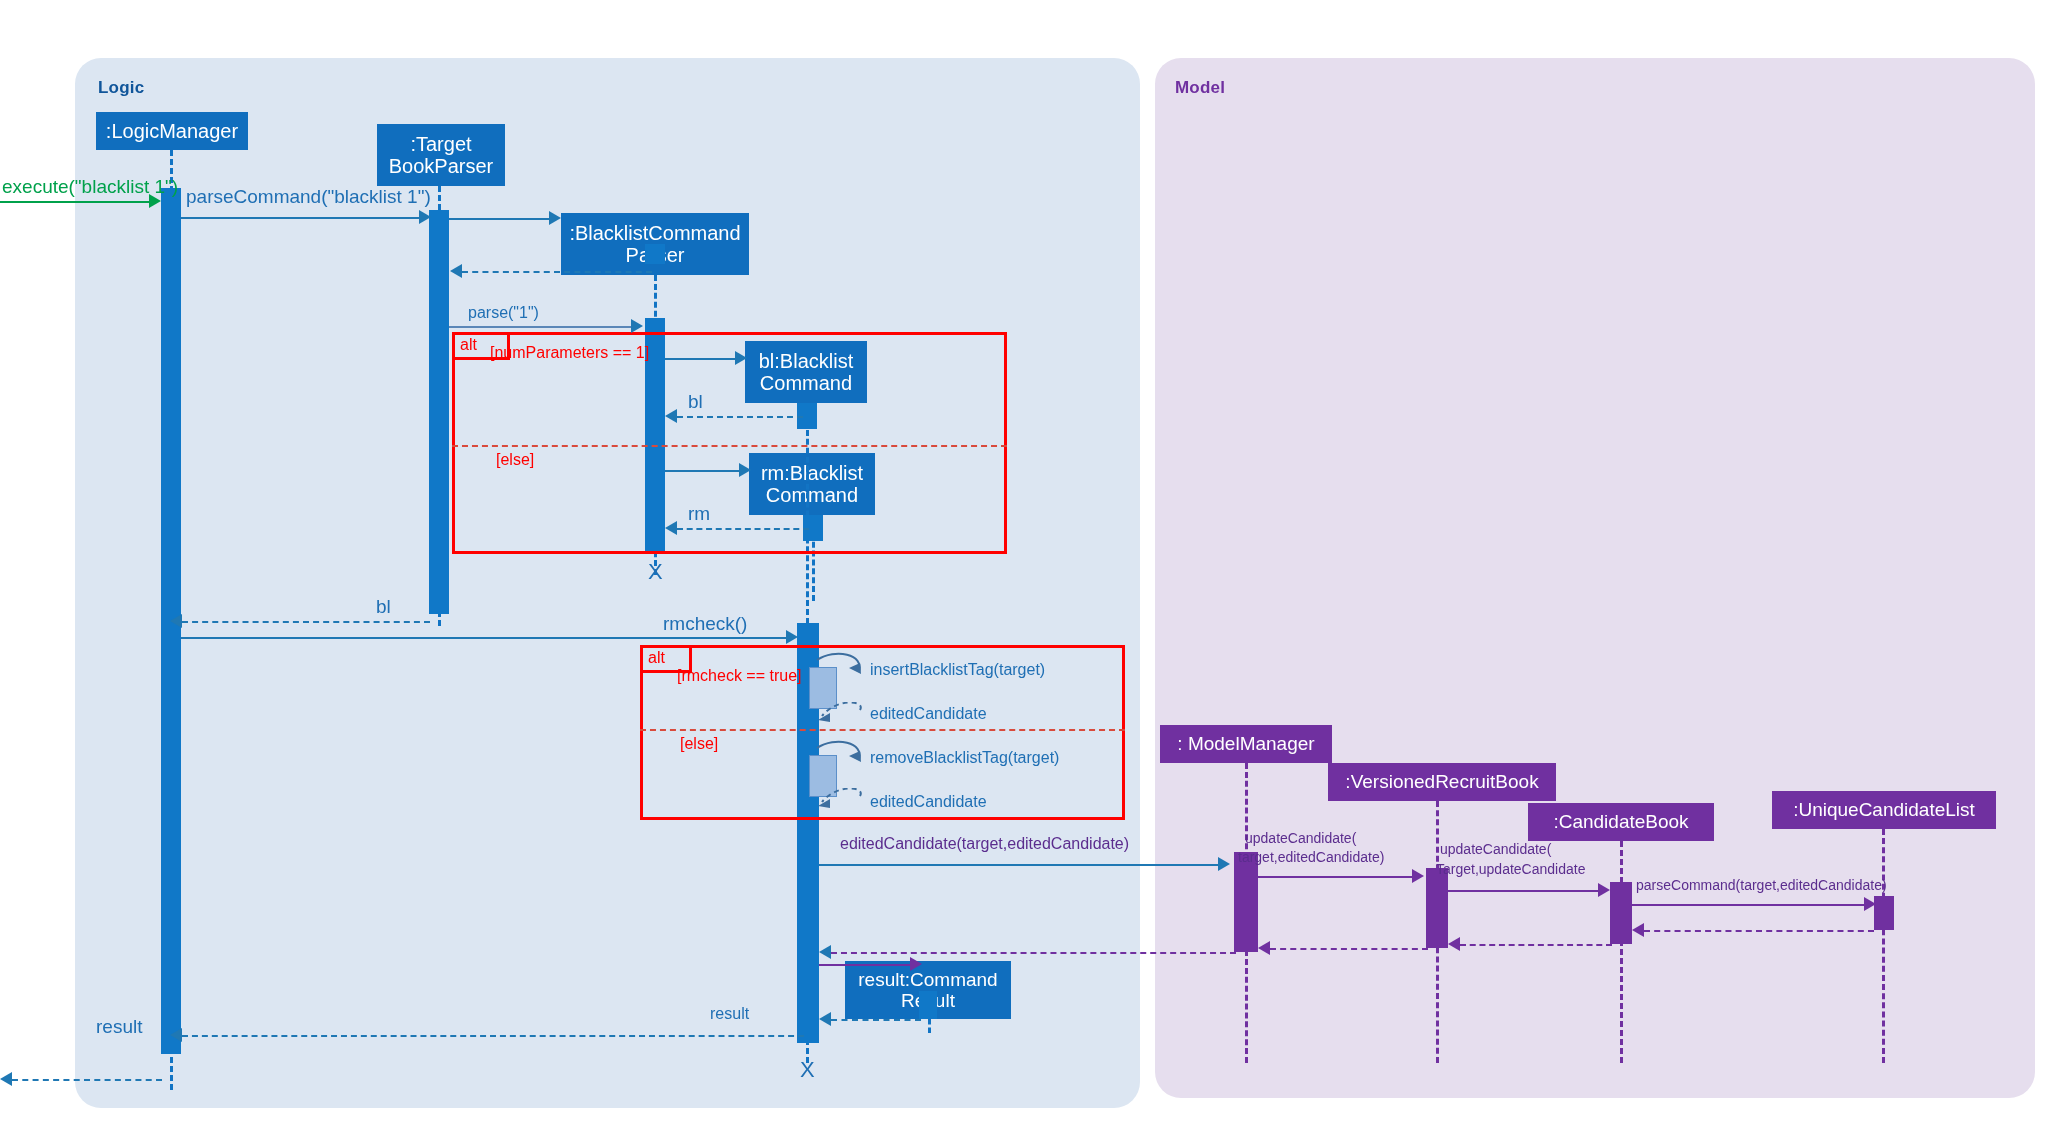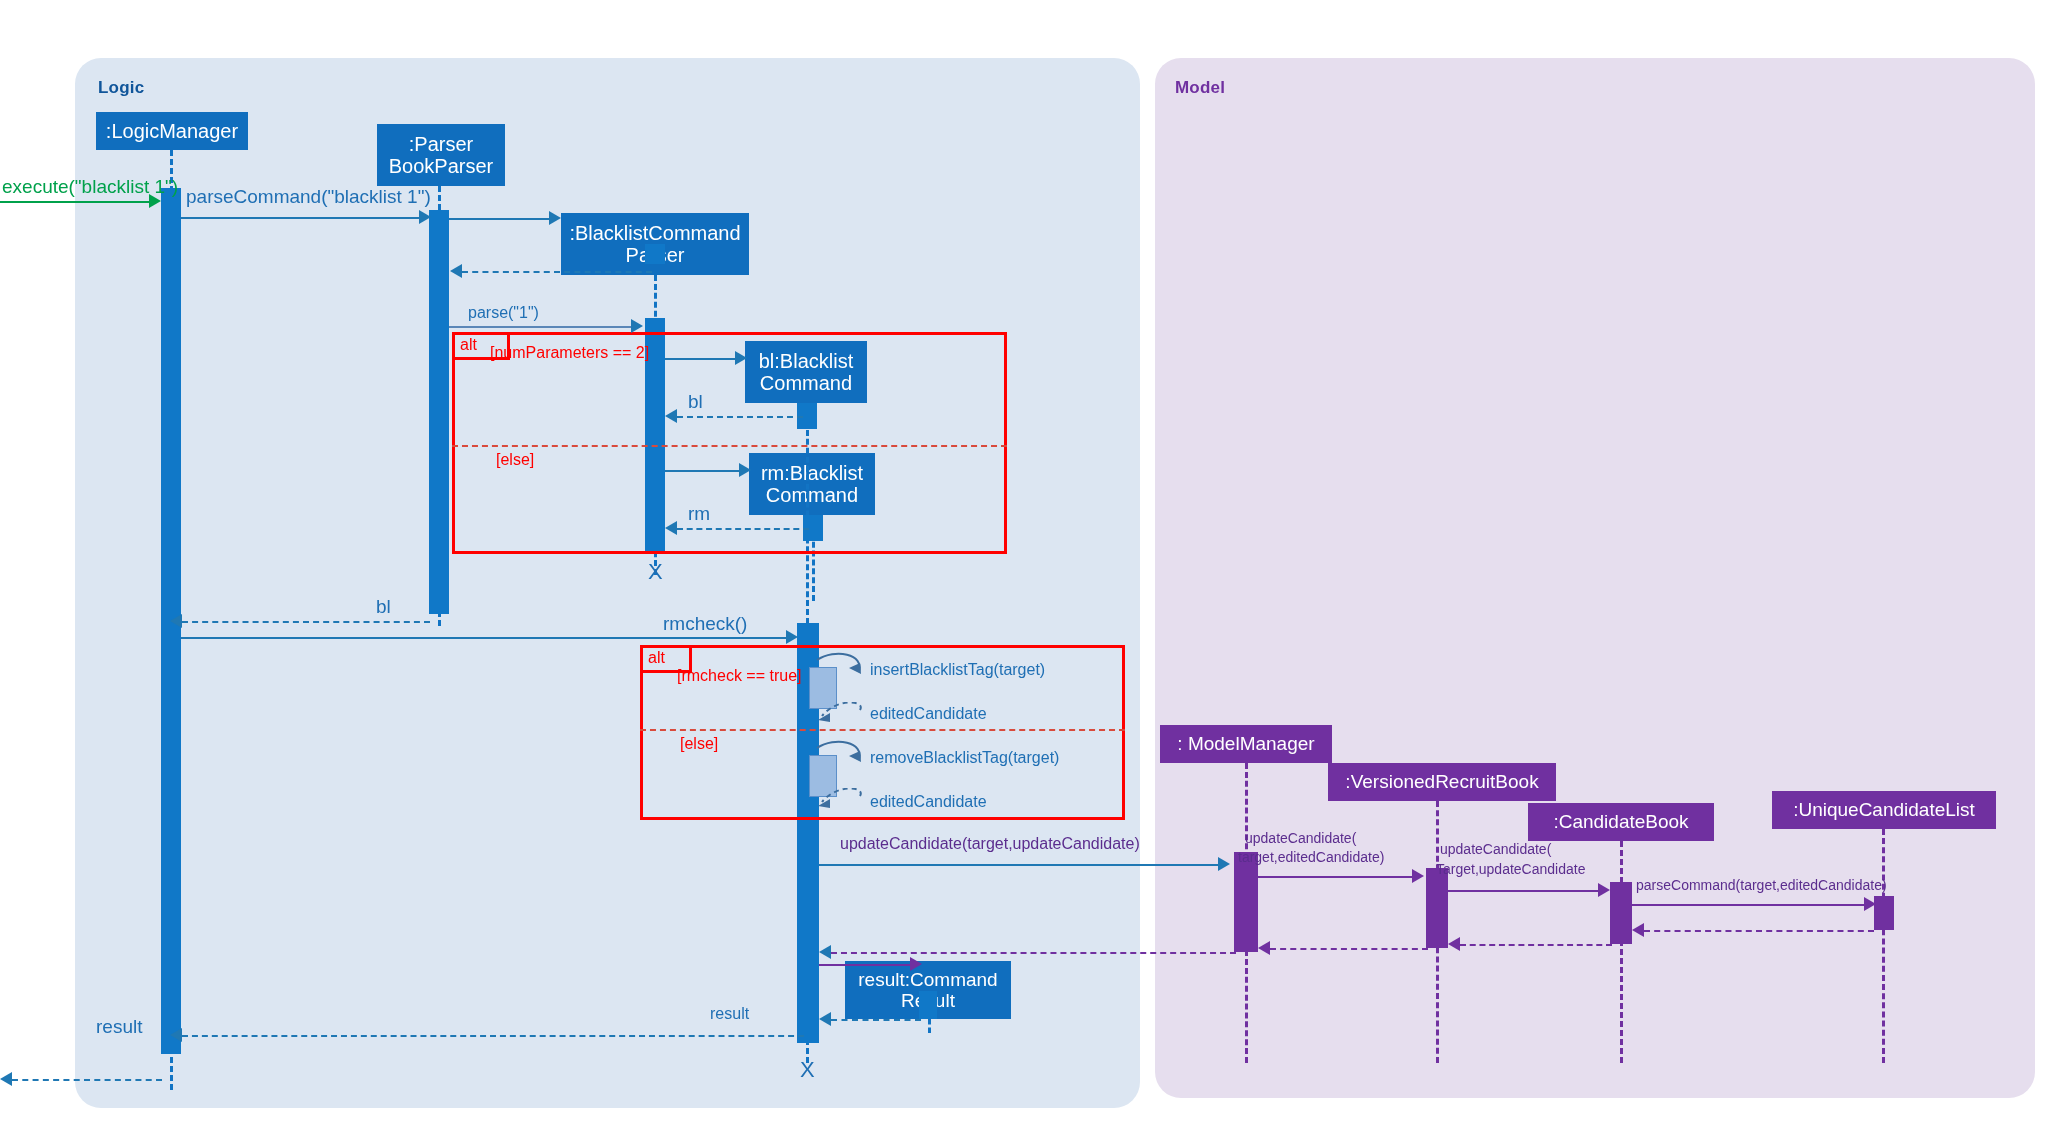--- a/index.html
+++ b/index.html
@@ -74,21 +74,21 @@
   <div class="partition-label" style="left:98px;top:62px;color:#10559A;">Logic</div>
 
   <div class="partition" style="left:1155px;top:42px;width:880px;height:1040px;background:#E6DEEE;"></div>
   <div class="partition-label" style="left:1175px;top:62px;color:#7030A0;">Model</div>
 
   <div class="lifebox blue" style="left:96px;top:96px;width:152px;height:38px;">
     <span>:LogicManager</span>
   </div>
 
   <div class="lifebox blue" style="left:377px;top:108px;width:128px;height:62px;flex-direction:column;">
-    <span>:Parser</span>
+    <span>:Target</span>
     <span>BookParser</span>
   </div>
 
   <div class="lifebox blue" style="left:561px;top:197px;width:188px;height:62px;flex-direction:column;">
     <span>:BlacklistCommand</span>
     <span>Parser</span>
   </div>
 
   <div class="lifebox blue" style="left:745px;top:325px;width:122px;height:62px;flex-direction:column;">
     <span>bl:Blacklist</span>
@@ -146,21 +146,21 @@
   <div class="act purple" style="left:1426px;top:852px;width:22px;height:80px;"></div>
   <div class="act purple" style="left:1610px;top:866px;width:22px;height:62px;"></div>
   <div class="act purple" style="left:1874px;top:880px;width:20px;height:34px;"></div>
 
   <div class="act blue" style="left:919px;top:975px;width:18px;height:28px;"></div>
 
   <div class="frag" style="left:452px;top:316px;width:555px;height:222px;"></div>
   <div class="frag-tag" style="left:452px;top:316px;width:58px;height:28px;">
     <span>alt</span>
   </div>
-  <div class="frag-cond" style="left:490px;top:328px;">[numParameters == 2]</div>
+  <div class="frag-cond" style="left:490px;top:328px;">[numParameters == 1]</div>
   <div class="frag-div" style="left:452px;top:429px;width:555px;"></div>
   <div class="frag-cond" style="left:496px;top:435px;">[else]</div>
 
   <div class="frag" style="left:640px;top:629px;width:485px;height:175px;"></div>
   <div class="frag-tag" style="left:640px;top:629px;width:52px;height:28px;">
     <span>alt</span>
   </div>
   <div class="frag-cond" style="left:677px;top:651px;">[rmcheck == true]</div>
   <div class="frag-div" style="left:640px;top:713px;width:485px;"></div>
   <div class="frag-cond" style="left:680px;top:719px;">[else]</div>
@@ -226,21 +226,21 @@
   <div class="mlabel ml-blue" style="left:870px;top:733px;">removeBlacklistTag(target)</div>
 
   <svg class="selfarc" style="left:816px;top:772px;" width="60" height="36" viewBox="0 0 60 36">
     <path d="M44 8 C 50 -2, 20 -4, 6 14" fill="none" stroke="#3C6E9F" stroke-width="2" stroke-dasharray="5,4"></path>
     <polygon points="2,18 14,11 14,20" fill="#3C6E9F"></polygon>
   </svg>
   <div class="mlabel ml-blue" style="left:870px;top:777px;">editedCandidate</div>
 
   <div class="msg solid-blue" style="left:819px;top:848px;width:405px;"></div>
   <div class="arw arw-r-blue" style="left:1218px;top:841px;"></div>
-  <div class="mlabel ml-purple" style="left:840px;top:819px;">updateCandidate(target,updateCandidate)</div>
+  <div class="mlabel ml-purple" style="left:840px;top:819px;">editedCandidate(target,editedCandidate)</div>
 
   <div class="msg solid-purple" style="left:1258px;top:860px;width:160px;"></div>
   <div class="arw arw-r-purple" style="left:1412px;top:853px;"></div>
   <div class="mlabel ml-purple" style="left:1245px;top:814px;font-size:14px;">updateCandidate(</div>
   <div class="mlabel ml-purple" style="left:1238px;top:833px;font-size:14px;">target,editedCandidate)</div>
 
   <div class="msg solid-purple" style="left:1448px;top:874px;width:156px;"></div>
   <div class="arw arw-r-purple" style="left:1598px;top:867px;"></div>
   <div class="mlabel ml-purple" style="left:1440px;top:825px;font-size:14px;">updateCandidate(</div>
   <div class="mlabel ml-purple" style="left:1436px;top:845px;font-size:14px;">Target,updateCandidate</div>

